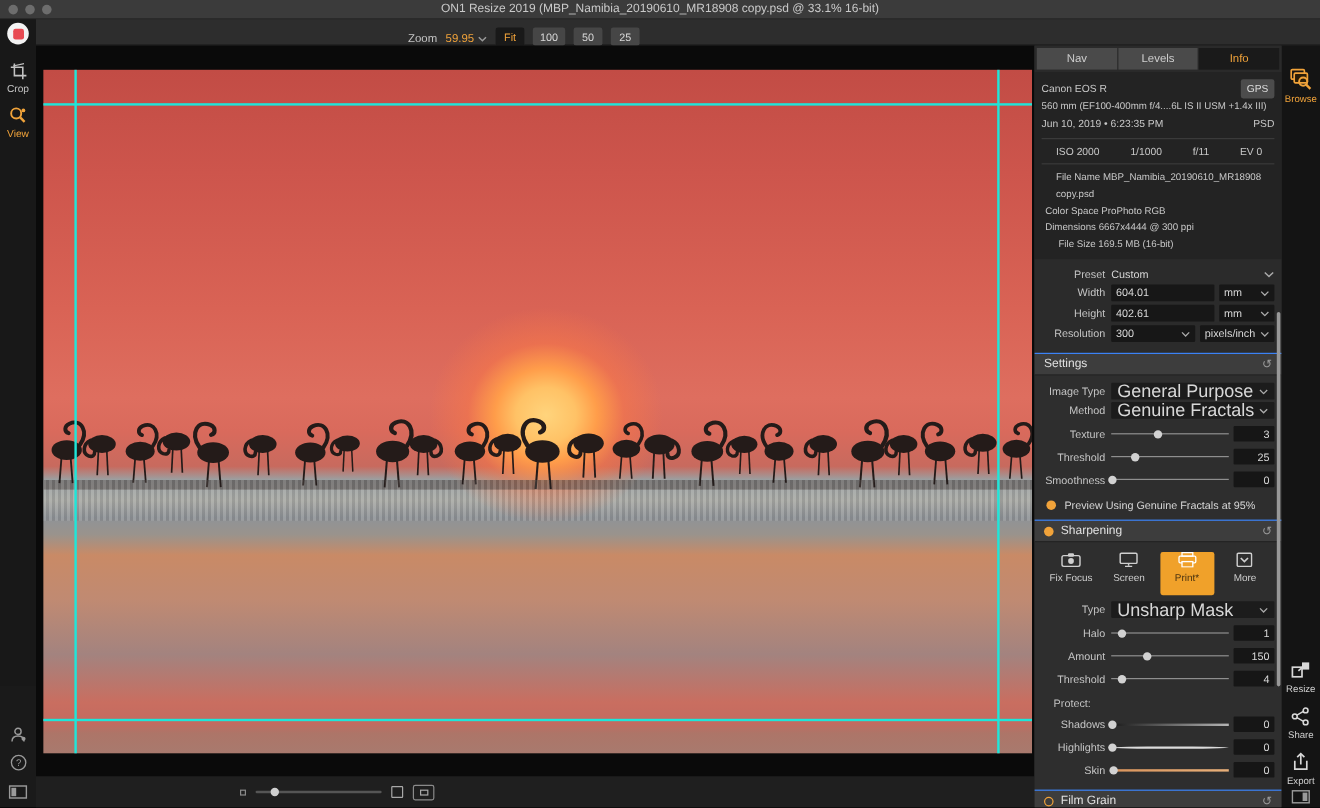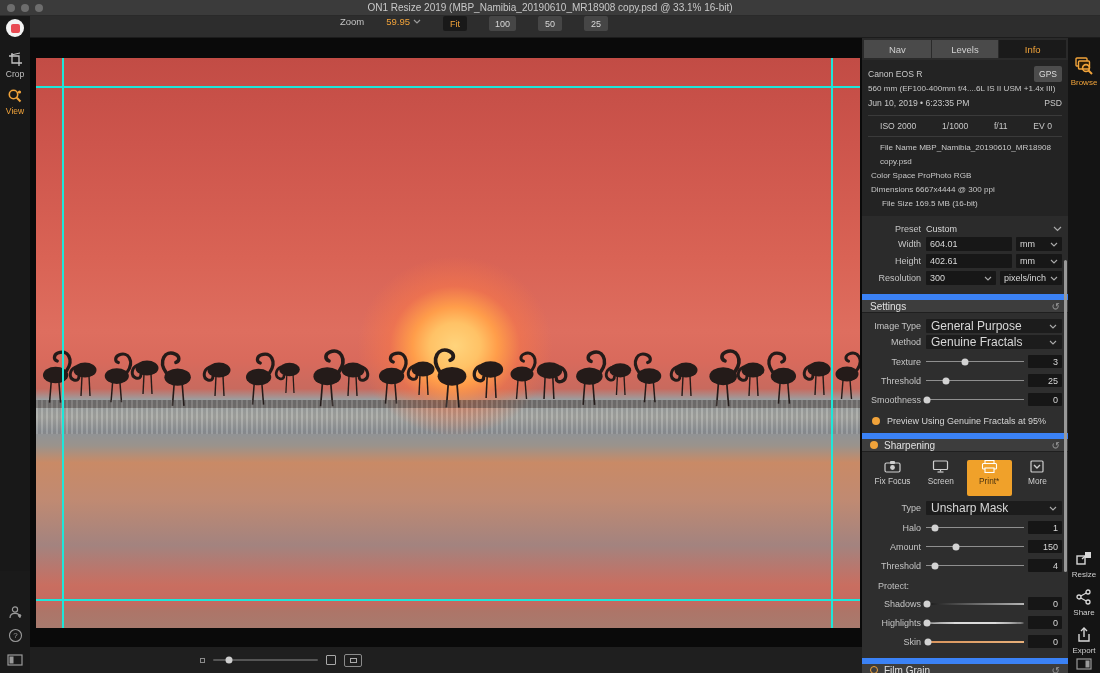--- a/index.html
+++ b/index.html
@@ -9,21 +9,21 @@
 
   
   .titlebar { position:absolute; left:0; top:0; width:1100px; height:16px;
     background:#3b3b3b; border-bottom:1px solid #2a2a2a; display:flex; align-items:center; justify-content:center; }
   .title { font-size:10px; color:#c9c9c9; }
   .lights { position:absolute; left:7px; top:4px; display:flex; gap:6px; }
   .light { width:8px; height:8px; border-radius:50%; background:#6d6d6d; }
 
   
   .topbar { position:absolute; left:0; top:16px; width:1100px; height:22px; background:#2d2d2d; border-bottom:1px solid #1c1c1c; }
-  .zoomgrp { position:absolute; left:340px; top:0; height:22px; display:flex; align-items:flex-start; gap:22px; }
+  .zoomgrp { position:absolute; left:340px; top:0; height:22px; display:flex; align-items:flex-end; gap:7px; }
   .zoomlbl { font-size:9.5px; color:#c4c4c4; }
   .zoomval { font-size:9.5px; color:#f1a33a; display:flex; align-items:center; gap:3px; }
   .zbtn { height:15px; min-width:24px; padding:0 6px; display:flex; align-items:center; justify-content:center;
     font-size:9px; color:#d8d8d8; background:#464646; border-radius:2px; }
   .zbtn.active { background:#191919; color:#f1a33a; }
 
   
   .leftrail { position:absolute; left:0; top:16px; width:30px; height:555px; background:#181818; }
   .logo { position:absolute; left:6px; top:3px; width:18px; height:18px; border-radius:50%; background:#f3f3f3;
     display:flex; align-items:center; justify-content:center; }
@@ -85,30 +85,30 @@
   .frow { display:flex; align-items:center; margin:3px 0; }
   .flbl { width:58px; text-align:right; font-size:9px; color:#c4c4c4; padding-right:5px; flex:none; }
   .fval { font-size:9px; color:#d8d8d8; }
   .inputbox { background:#171717; height:14px; display:flex; align-items:center; padding:0 4px;
     font-size:9px; color:#d8d8d8; border-radius:1px; }
   .unitbox { background:#171717; height:14px; display:flex; align-items:center; justify-content:space-between;
     padding:0 4px; font-size:9px; color:#d8d8d8; border-radius:1px; margin-left:4px; }
   .chev { flex:none; display:inline-block; }
 
   .sechdr { height:19px; background:#3d3d3d; display:flex; align-items:center; gap:6px; padding:0 8px;
-    border-top:6px solid #3b82f6; border-bottom:1px solid #1f1f1f; }
+    border-top:1px solid #3b82f6; border-bottom:1px solid #1f1f1f; }
   .sechdr .htitle { font-size:10px; color:#e0e0e0; flex:1; }
   .reset { font-size:10px; color:#9a9a9a; }
   .tgl { width:8px; height:8px; border-radius:50%; flex:none; }
   .tgl.on { background:#f1a33a; }
   .tgl.off { border:1.5px solid #f1a33a; }
 
   .secbody { padding:4px 6px; background:#2e2e2e; }
   .dd { flex:1; background:#1c1c1c; height:14px; border-radius:1px; display:flex; align-items:center;
-    justify-content:space-between; padding:0 5px; font-size:12px; color:#d8d8d8; }
+    justify-content:space-between; padding:0 5px; font-size:15px; color:#d8d8d8; }
 
   .srow { display:flex; align-items:center; margin:6px 0; }
   .strack { flex:1; position:relative; height:1px; background:#8f8f8f; margin:0 4px 0 0; }
   .strack.dark { background:linear-gradient(90deg,#1a1a1a,#b5b5b5); height:2px; }
   .strack.light { background:#dcdcdc; height:2px; }
   .strack.skin { background:linear-gradient(90deg,#d9945c,#e8b07a); height:2px; }
   .sthumb { position:absolute; top:50%; transform:translate(-50%,-50%); width:7px; height:7px;
     border-radius:50%; background:#d2d2d2; }
   .sval { width:34px; flex:none; background:#161616; height:13px; display:flex; align-items:center;
     justify-content:flex-end; padding:0 4px; font-size:9px; color:#d8d8d8; border-radius:1px; }

